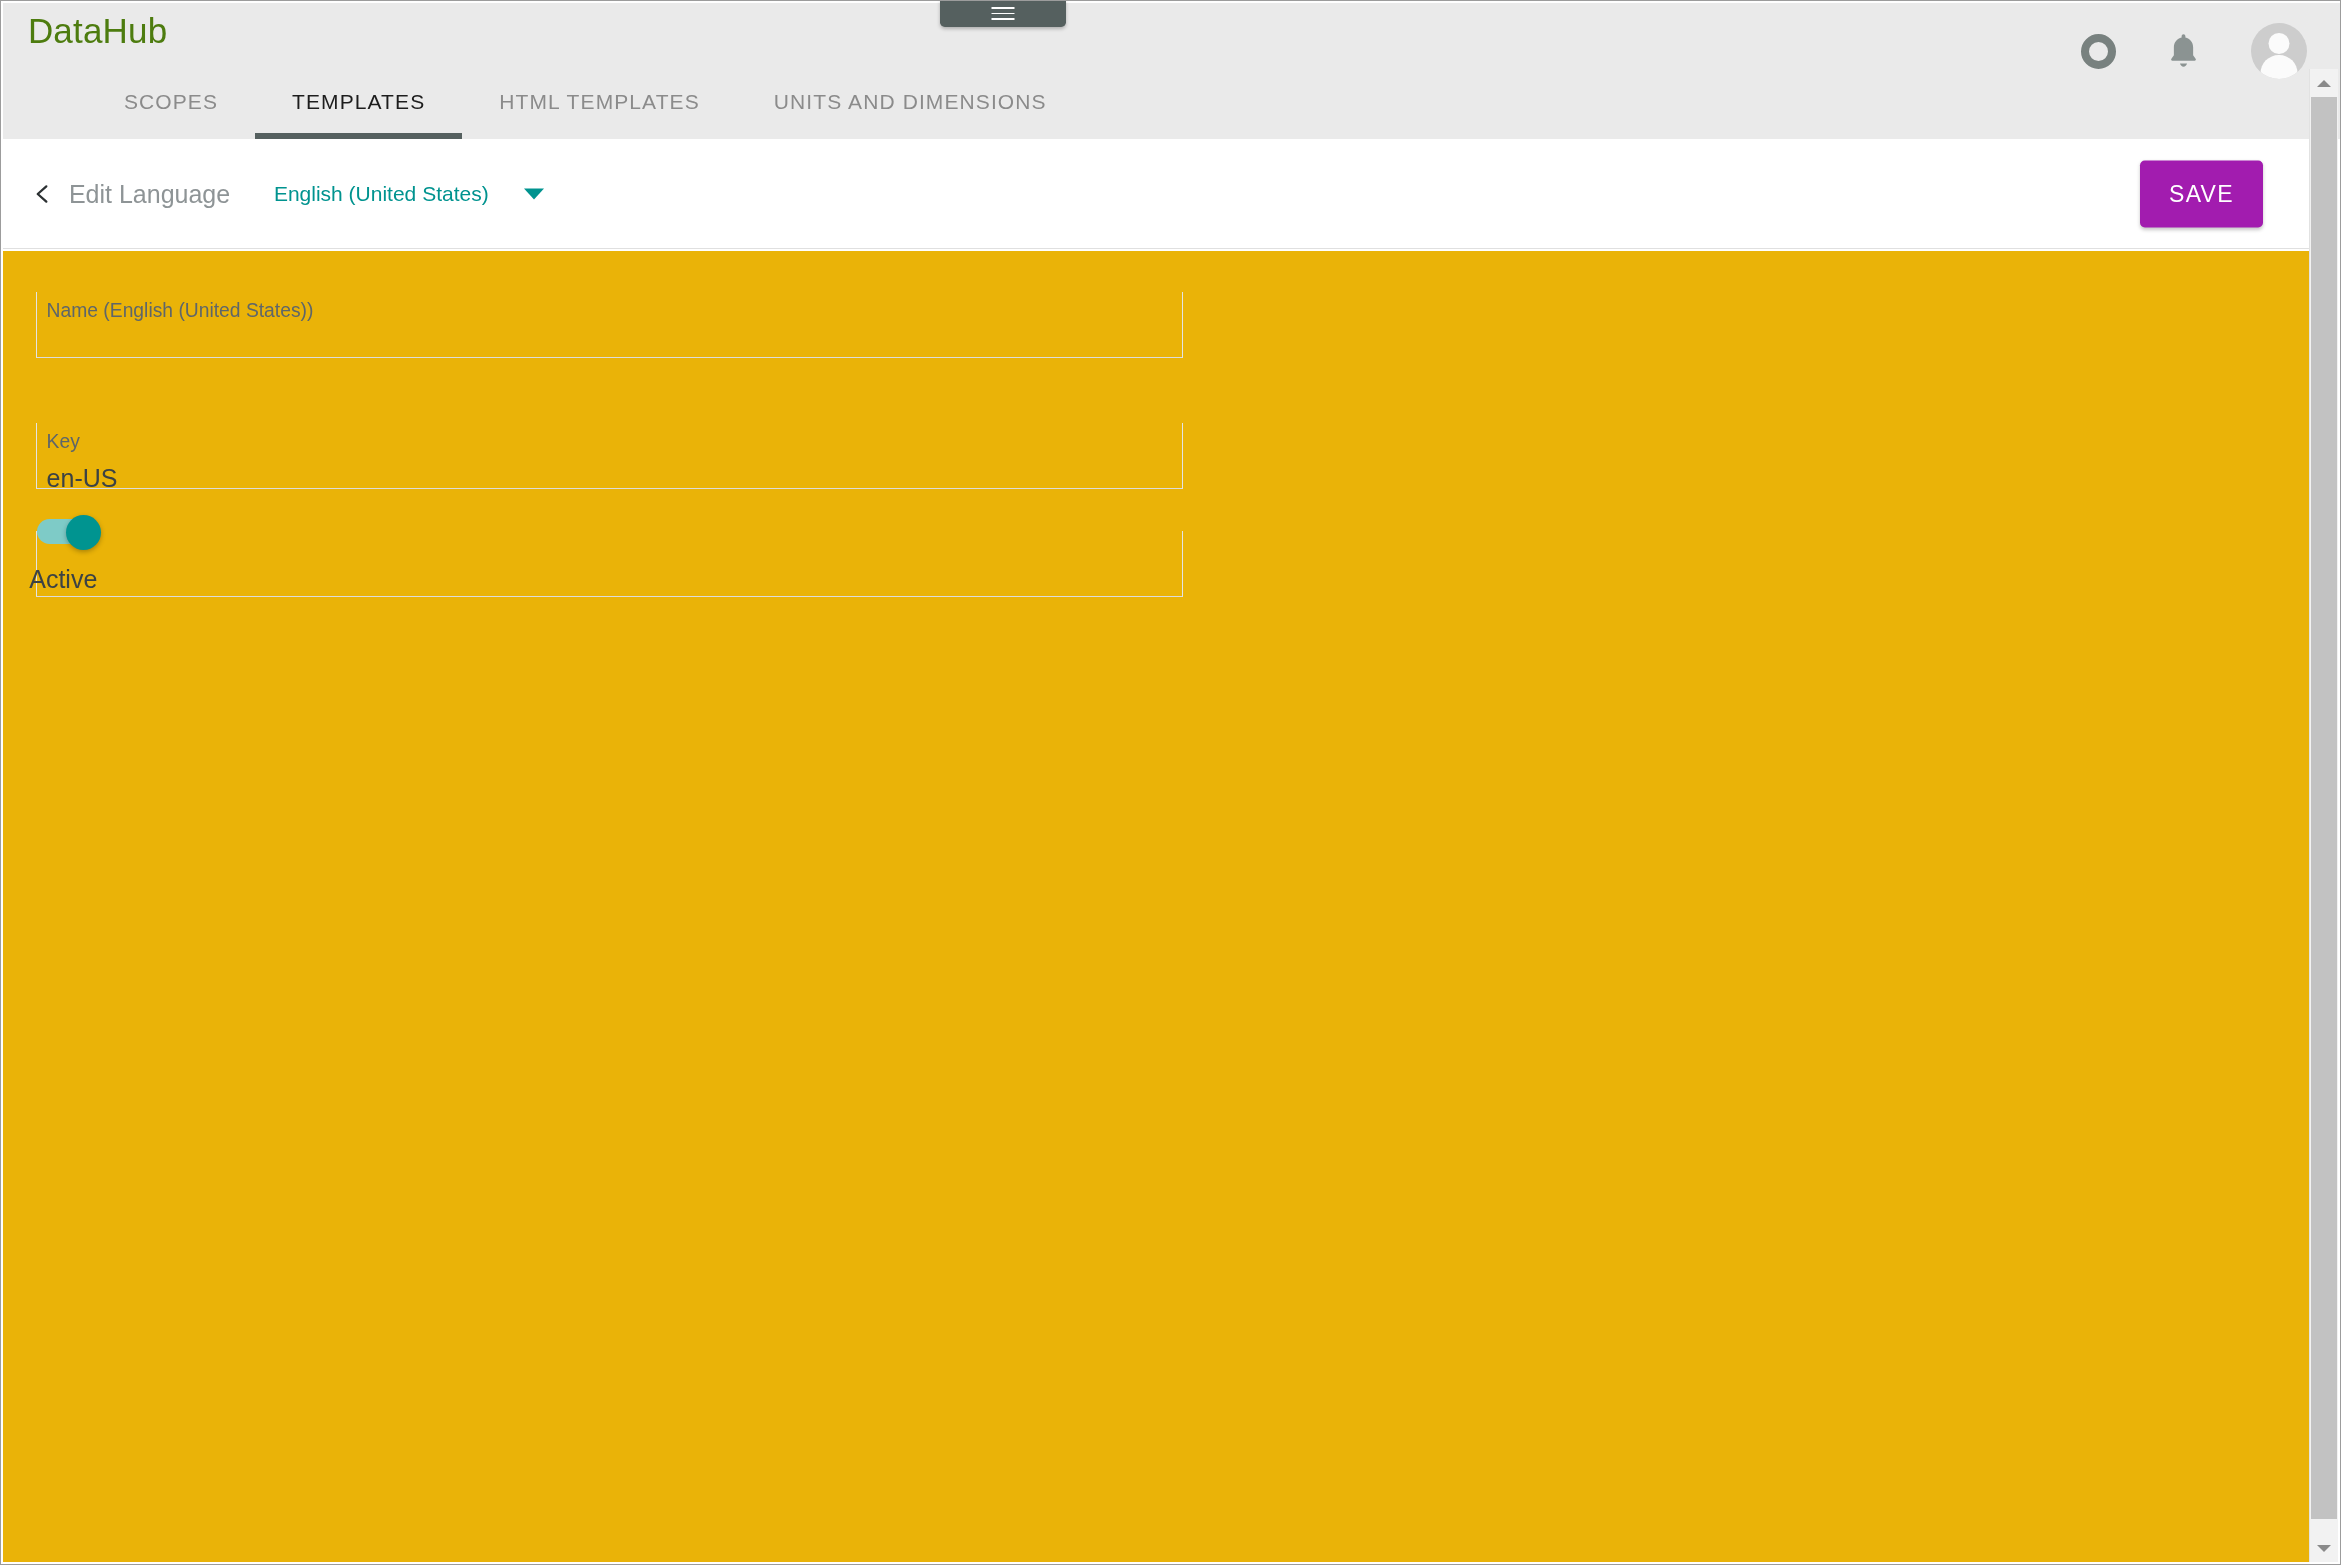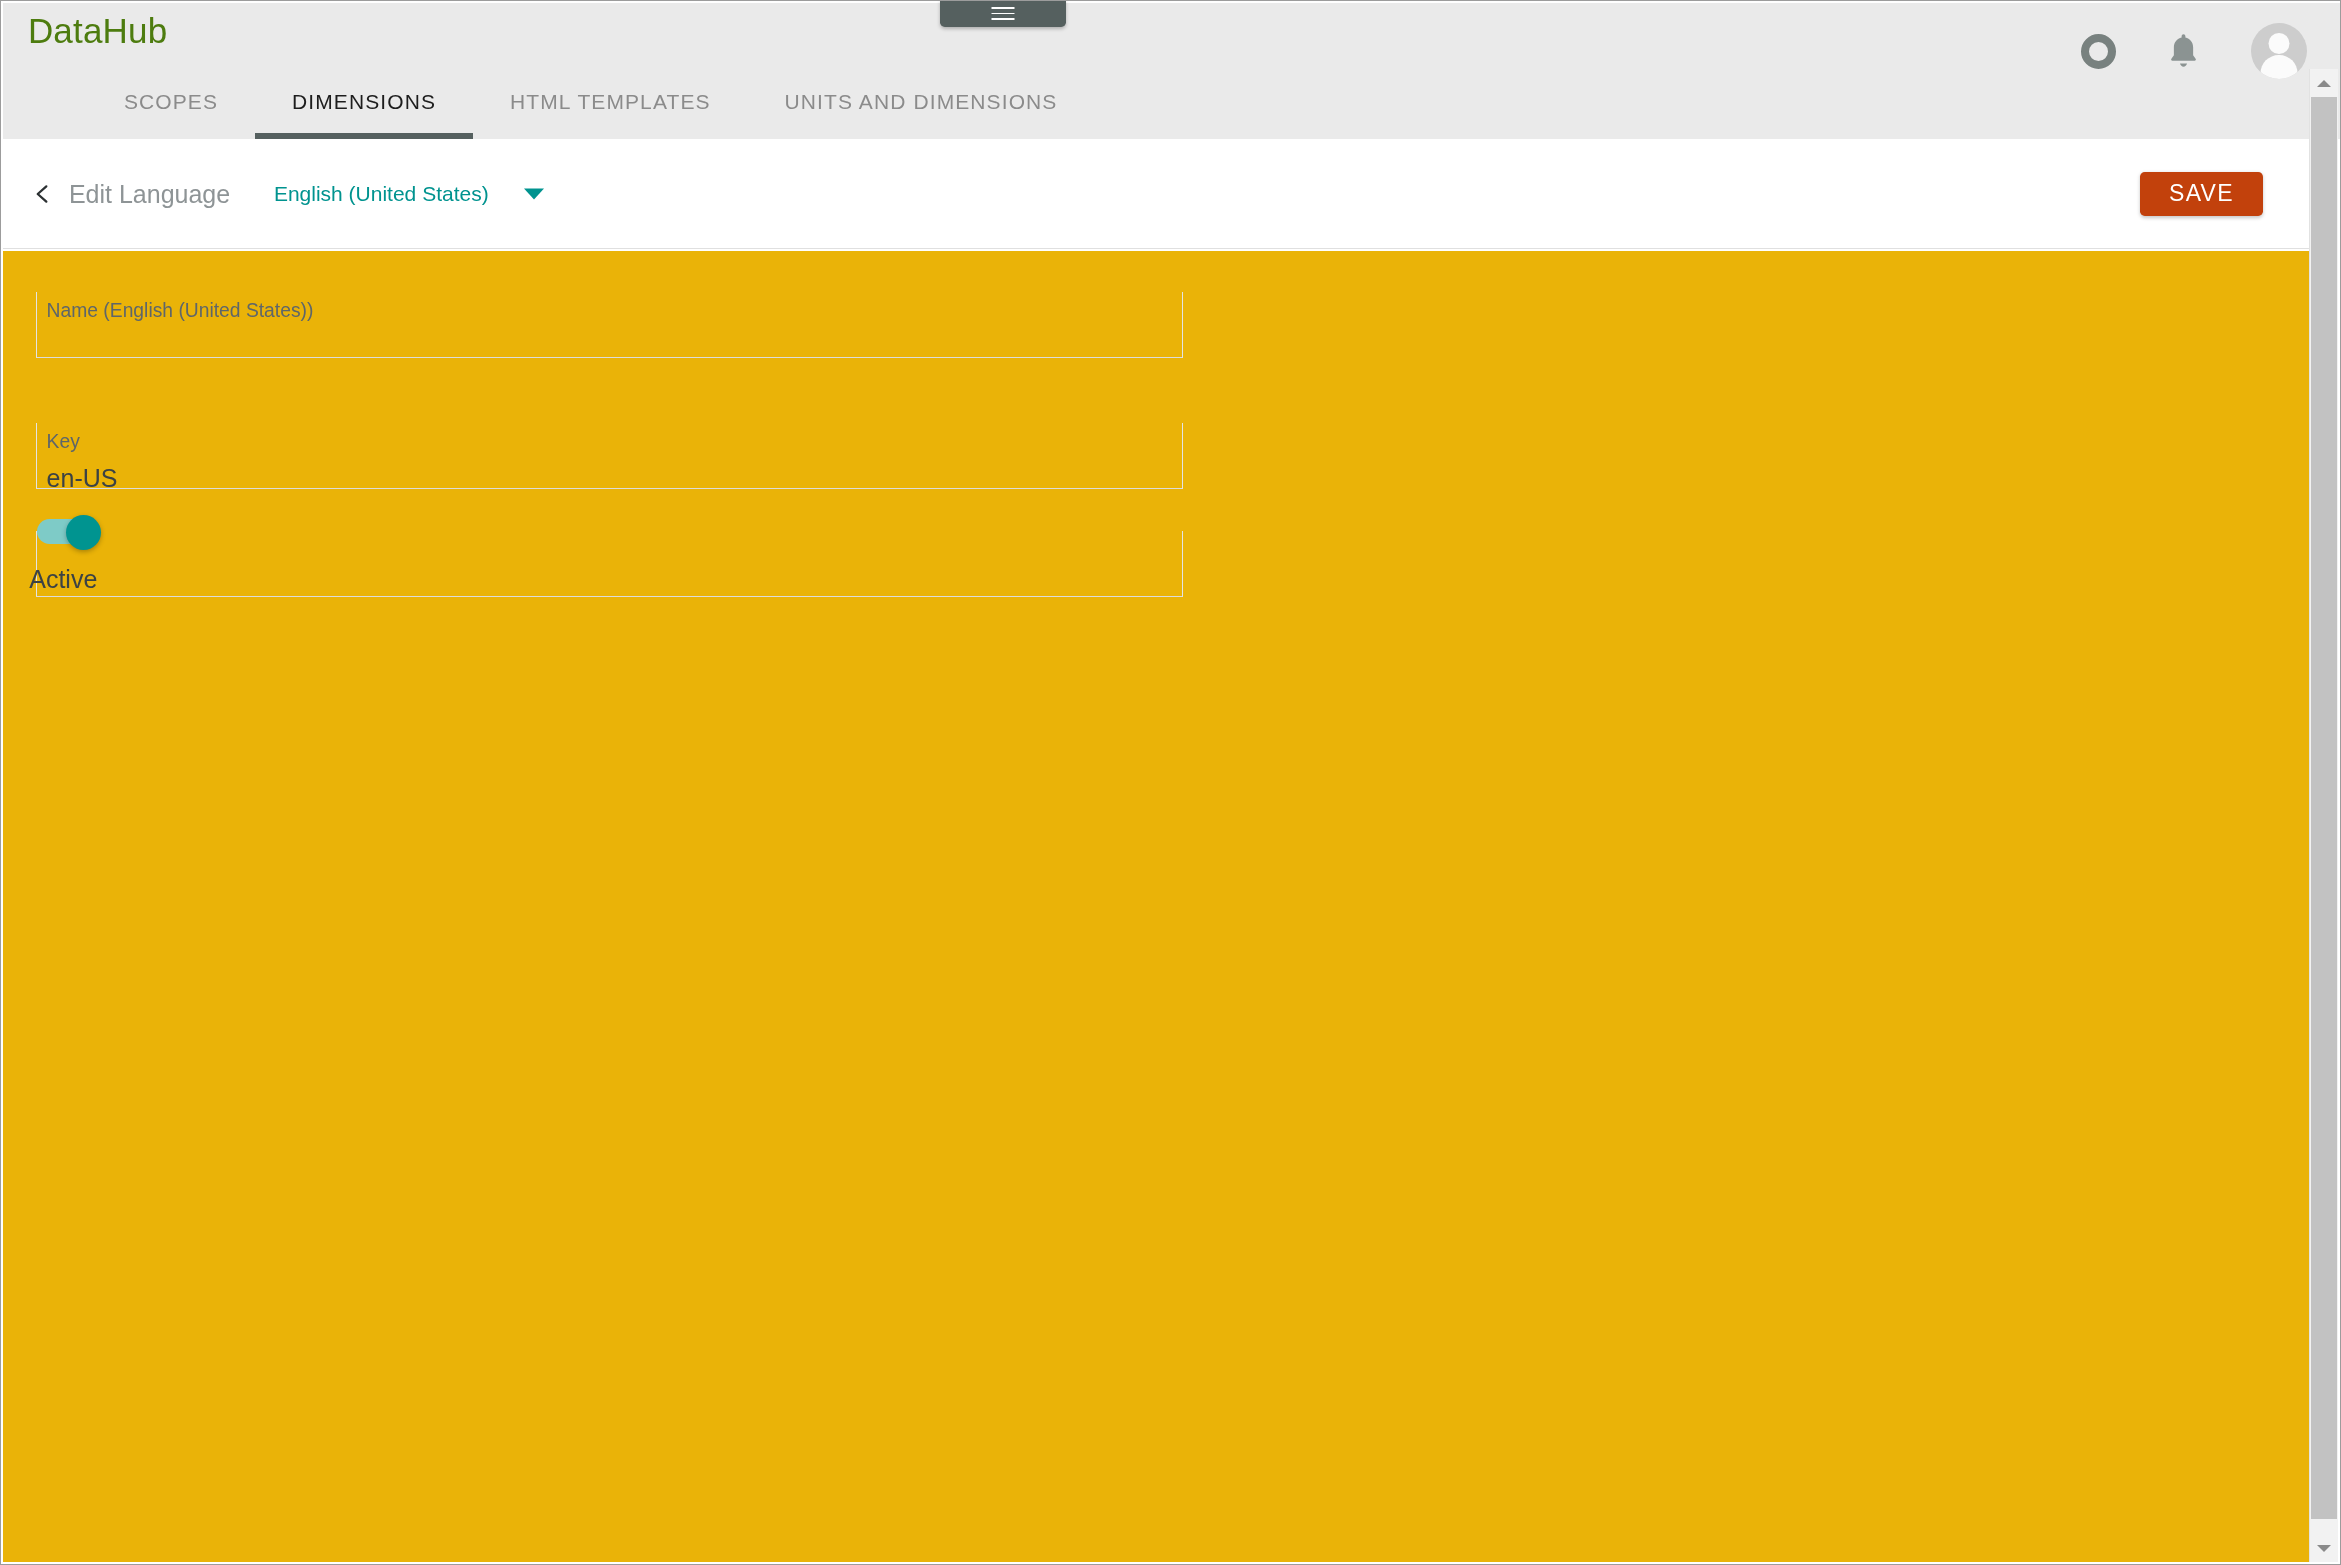--- a/index.html
+++ b/index.html
@@ -184,26 +184,26 @@
     width: 0; height: 0;
     border-left: 10.6px solid transparent;
     border-right: 10.6px solid transparent;
     border-top: 11.6px solid #00938f;
     cursor: pointer;
   }
   .save-button {
     position: absolute;
     right: 50px; top: 50%;
     transform: translateY(-50%);
-    background: #c2410c;
+    background: #a21caf;
     color: #ffffff;
     border: none;
     border-radius: 4.8px;
     padding: 0 29px;
-    height: 44px;
+    height: 67px;
     font-size: 23px;
     letter-spacing: 1.3px;
     font-family: "Liberation Sans", sans-serif;
     cursor: pointer;
     box-shadow: 0 1.9px 3.9px rgba(0,0,0,0.22);
   }
 
   
   .form-area {
     position: absolute;
@@ -344,21 +344,21 @@
       </span>
 
       <div class="avatar">
         <div class="head"></div>
         <div class="body"></div>
       </div>
     </div>
 
     <div class="tabs">
       <div class="tab">SCOPES</div>
-      <div class="tab active">DIMENSIONS</div>
+      <div class="tab active">TEMPLATES</div>
       <div class="tab">HTML TEMPLATES</div>
       <div class="tab">UNITS AND DIMENSIONS</div>
     </div>
   </div>
 
   <div class="drag-handle">
     <div class="bars">
       <i></i>
         <i></i>
         <i></i>

